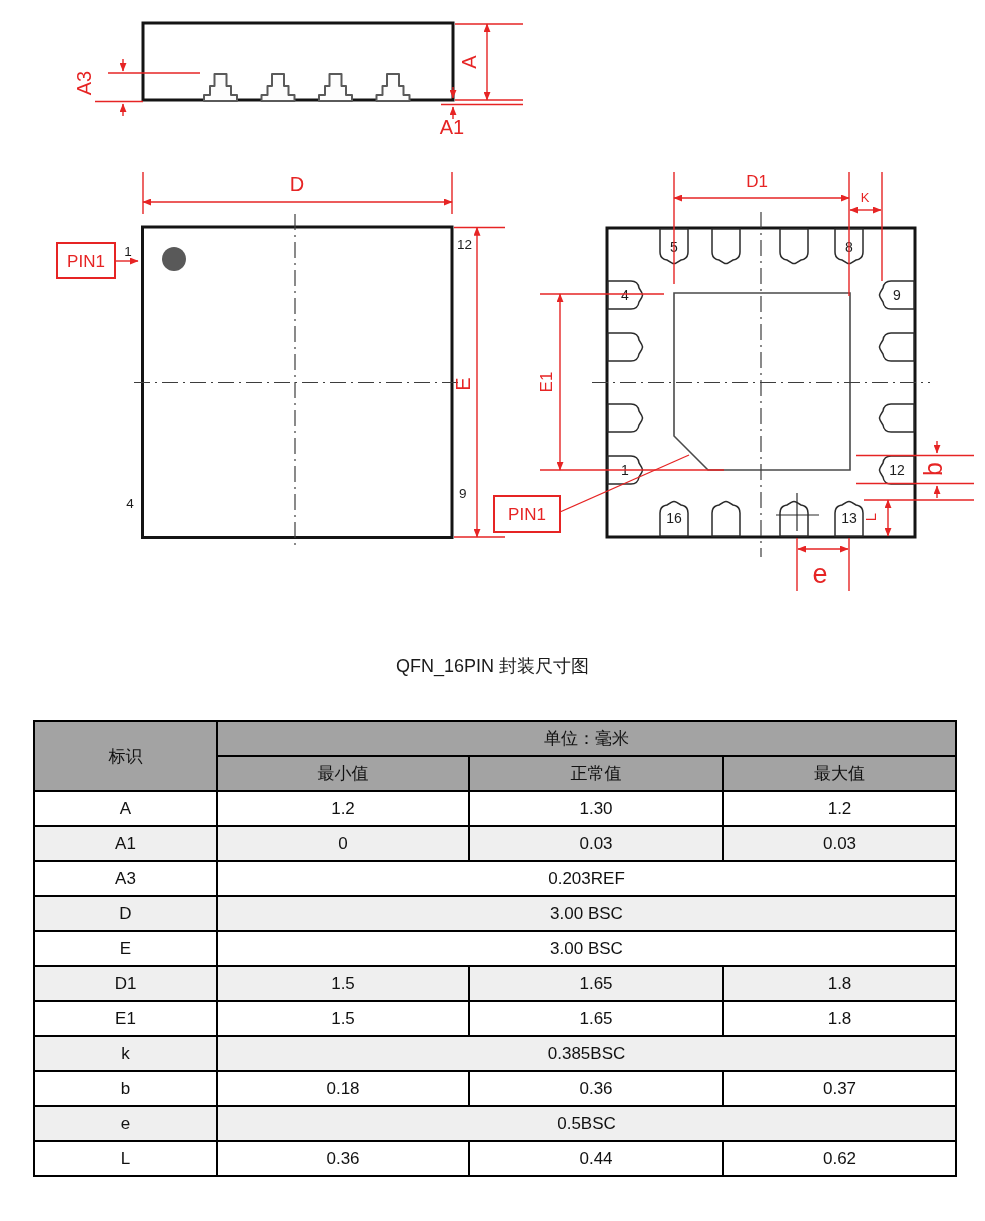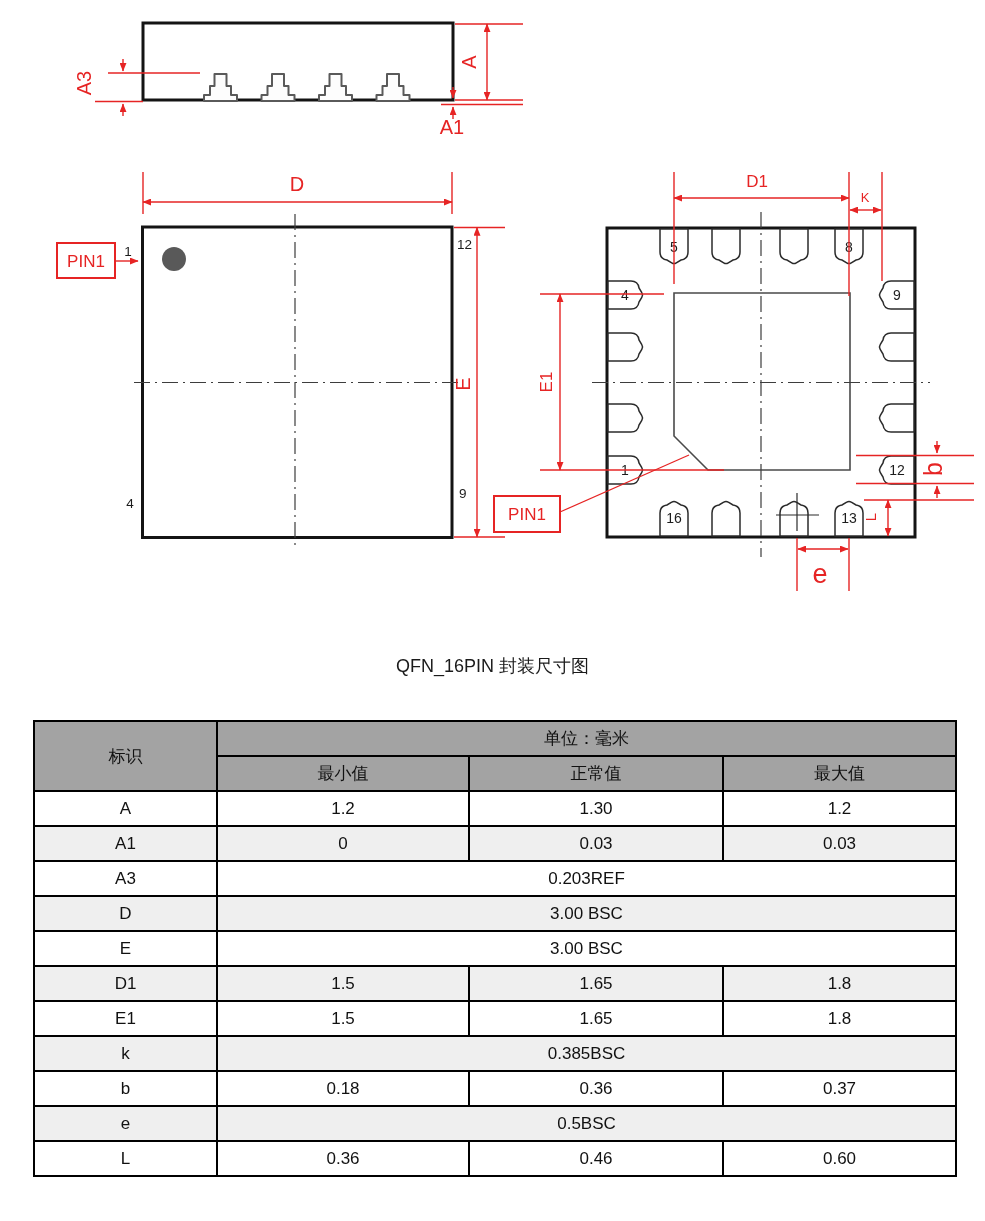--- a/index.html
+++ b/index.html
@@ -230,19 +230,19 @@
       <td>0.36</td>
       <td>0.37</td>
     </tr>
     <tr>
       <td>e</td>
       <td colspan="3">0.5BSC</td>
     </tr>
     <tr>
       <td>L</td>
       <td>0.36</td>
-      <td>0.46</td>
-      <td>0.60</td>
+      <td>0.44</td>
+      <td>0.62</td>
     </tr>
   </tbody>
 </table>
 
 </div>
 
 </body></html>

